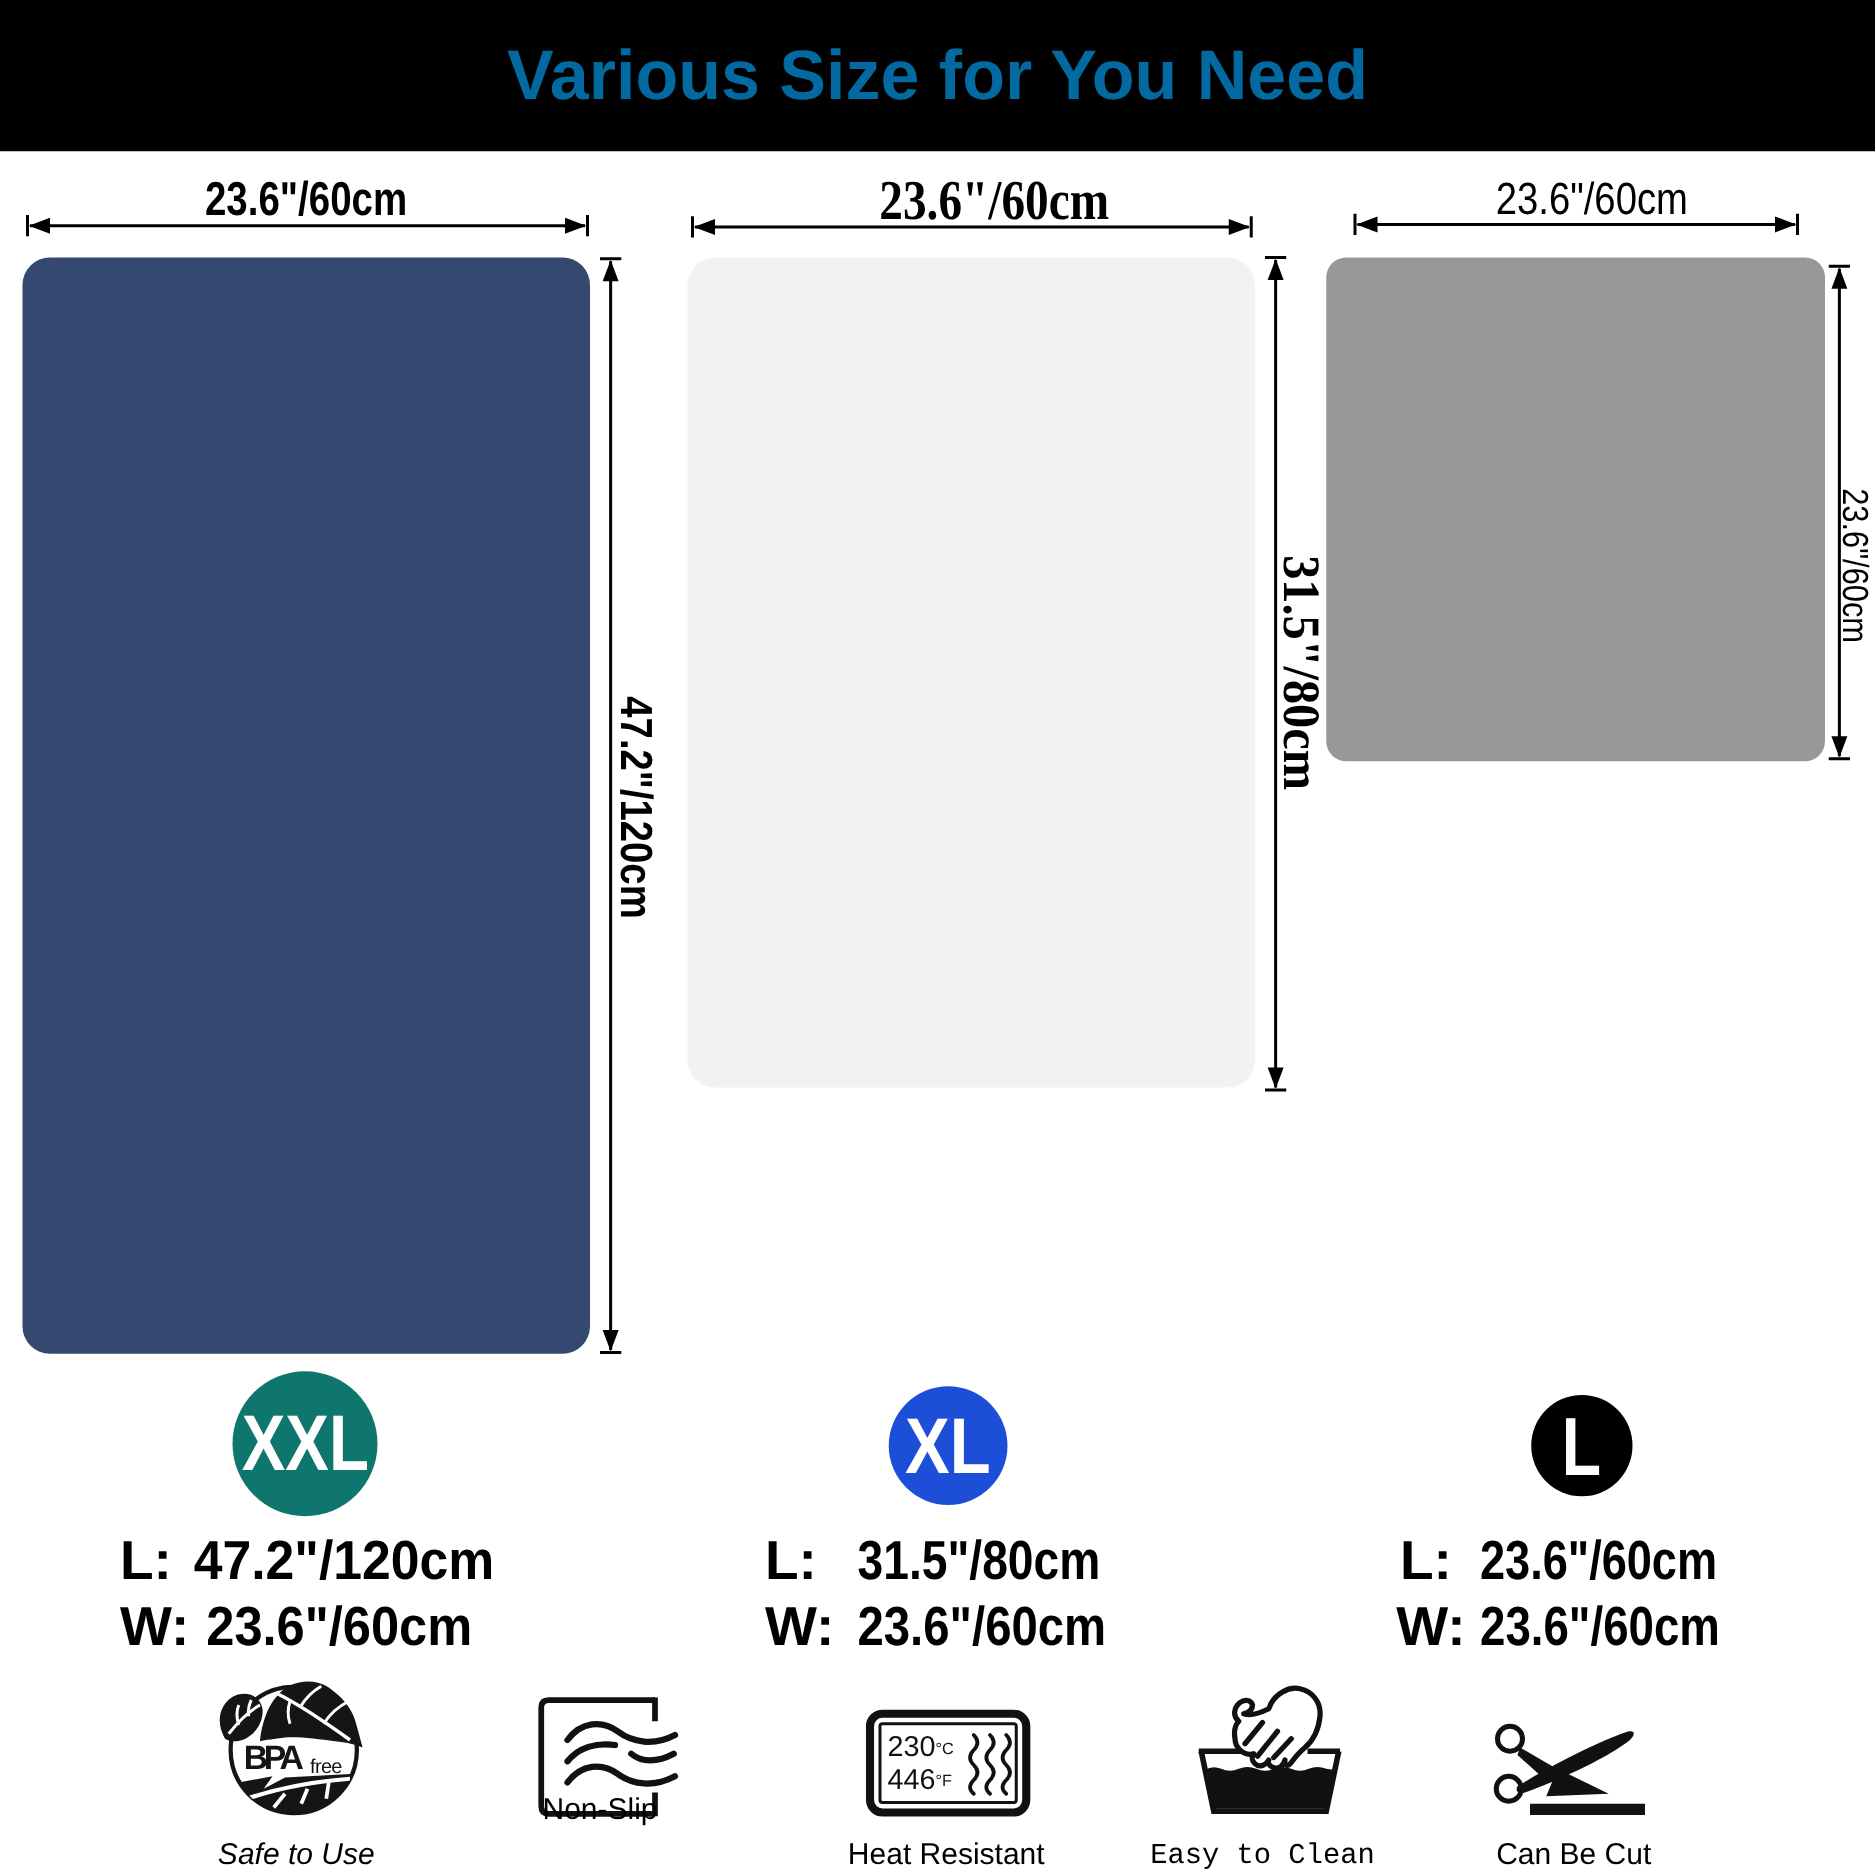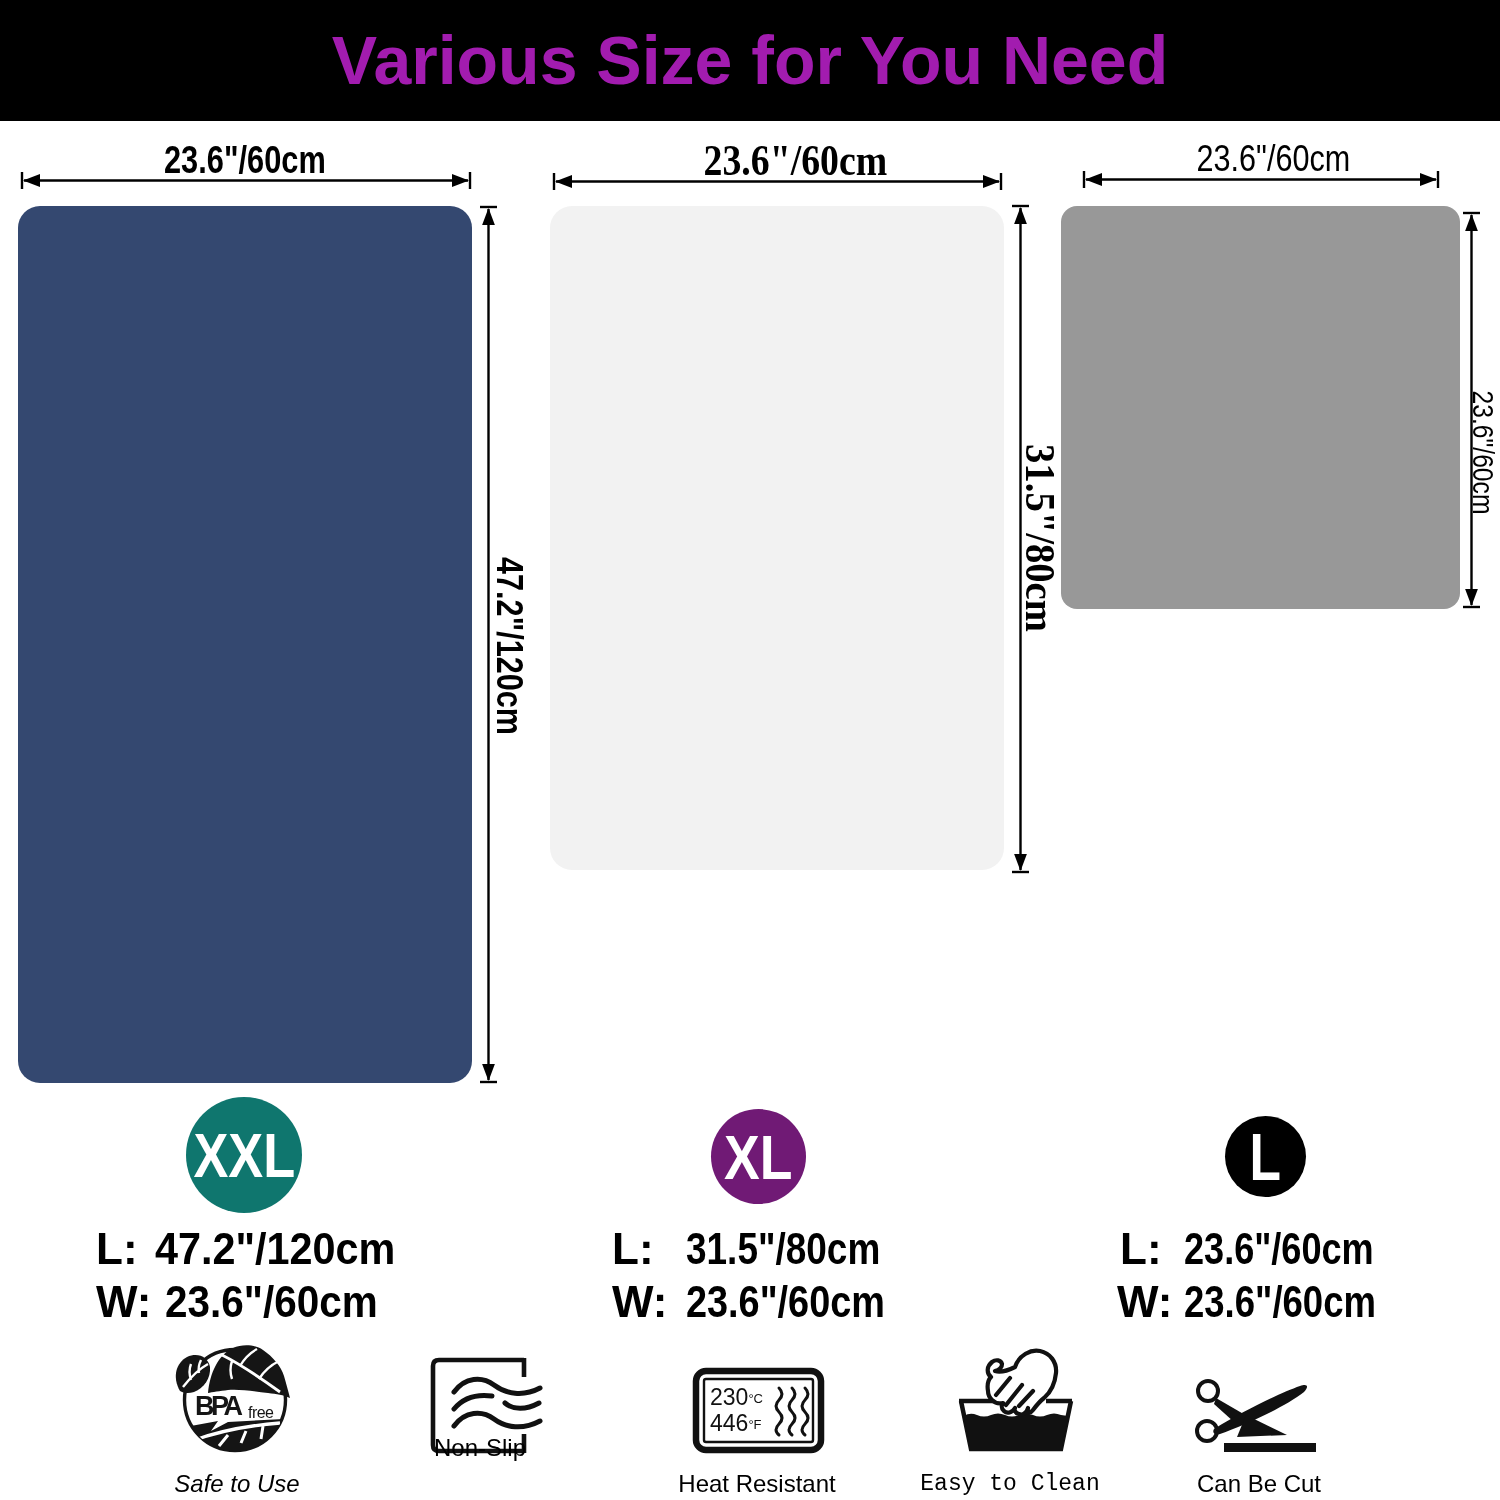--- a/index.html
+++ b/index.html
@@ -7,21 +7,21 @@
        font-family:"Liberation Sans", sans-serif;overflow:hidden;}
   .abs{position:absolute;}
   .ctr{display:flex;align-items:center;justify-content:center;}
 </style>
 </head>
 <body>
 
 <div class="abs" style="left:0;top:0;width:1500px;height:121px;background:#000;"></div>
 
 <div class="abs ctr" style="left:0;top:0;width:1500px;height:119px;">
-  <span style="color:#a21caf;font-weight:bold;font-size:68px;">Various Size for You Need</span>
+  <span style="color:#0369a1;font-weight:bold;font-size:56px;">Various Size for You Need</span>
 </div>
 
 <div class="abs" style="left:18px;top:206px;width:454px;height:877px;background:#344870;border-radius:22px;"></div>
 
 <div class="abs" style="left:550px;top:206px;width:454px;height:664px;background:#f2f2f2;border-radius:22px;"></div>
 
 <div class="abs" style="left:1061px;top:206px;width:399px;height:403px;background:#989898;border-radius:16px;"></div>
 
 <svg class="abs" style="left:0;top:0;" width="1500" height="1500" viewBox="0 0 1500 1500">
   <g stroke="#000" stroke-width="2.4" fill="#000">
@@ -97,21 +97,21 @@
 </div>
 
 <div class="abs ctr" style="left:1483px;top:452px;width:0;height:0;">
   <span style="font-size:29px;white-space:nowrap;transform:rotate(90deg) scaleX(0.85);">23.6"/60cm</span>
 </div>
 
 <div class="abs ctr" style="left:186px;top:1097px;width:116px;height:116px;border-radius:50%;background:#0f766e;">
   <span style="color:#fff;font-weight:bold;font-size:63px;transform:scaleX(0.83);">XXL</span>
 </div>
 
-<div class="abs ctr" style="left:711px;top:1109px;width:95px;height:95px;border-radius:50%;background:#701a75;">
+<div class="abs ctr" style="left:711px;top:1109px;width:95px;height:95px;border-radius:50%;background:#1d4ed8;">
   <span style="color:#fff;font-weight:bold;font-size:63px;transform:scaleX(0.85);">XL</span>
 </div>
 
 <div class="abs ctr" style="left:1225px;top:1116px;width:81px;height:81px;border-radius:50%;background:#000;">
   <span style="color:#fff;font-weight:bold;font-size:66px;transform:scaleX(0.78);">L</span>
 </div>
 
 <div class="abs" style="left:96px;top:1224px;width:400px;font-weight:bold;font-size:44px;white-space:nowrap;"><span style="display:inline-block;width:59px;">L:</span><span style="display:inline-block;transform:scaleX(0.94);transform-origin:left center;">47.2"/120cm</span></div>
 
 <div class="abs" style="left:96px;top:1277px;width:400px;font-weight:bold;font-size:44px;white-space:nowrap;"><span style="display:inline-block;width:69px;">W:</span><span style="display:inline-block;transform:scaleX(0.92);transform-origin:left center;">23.6"/60cm</span></div>

